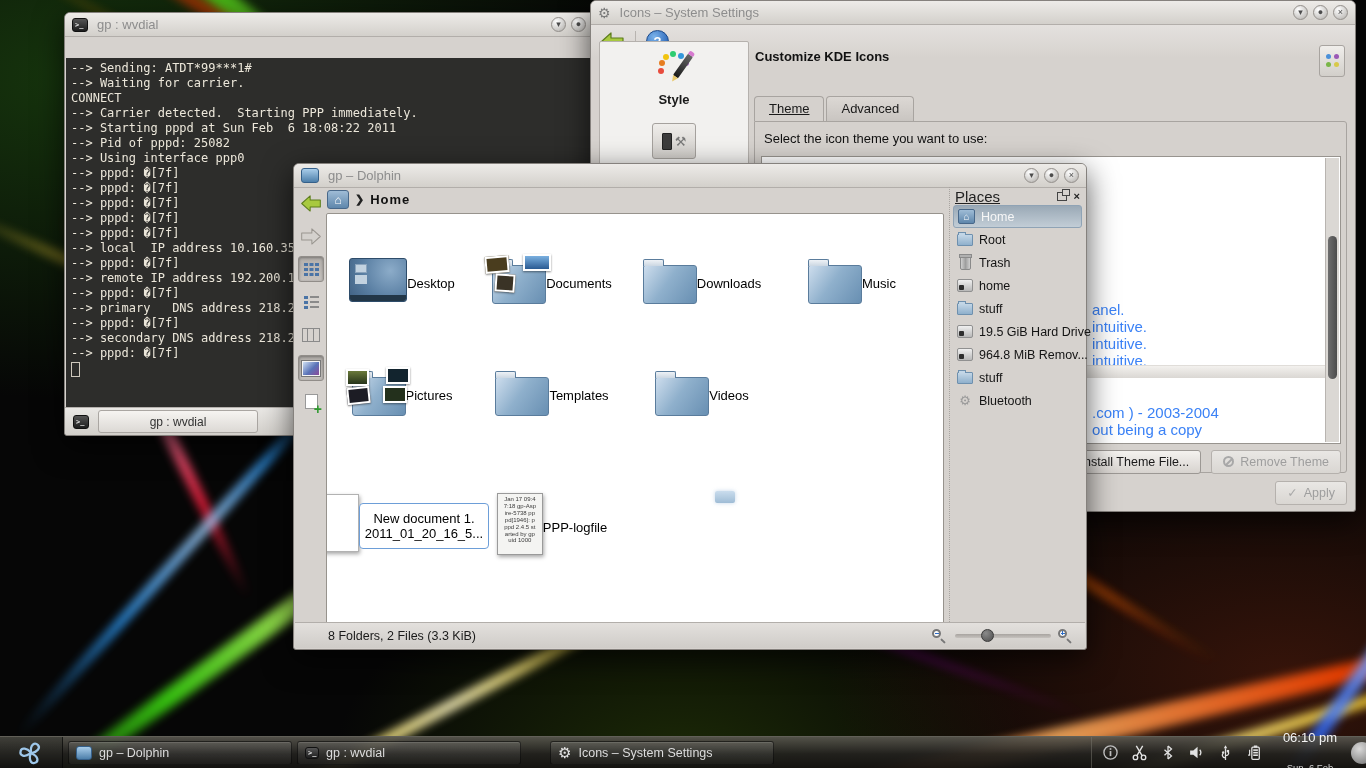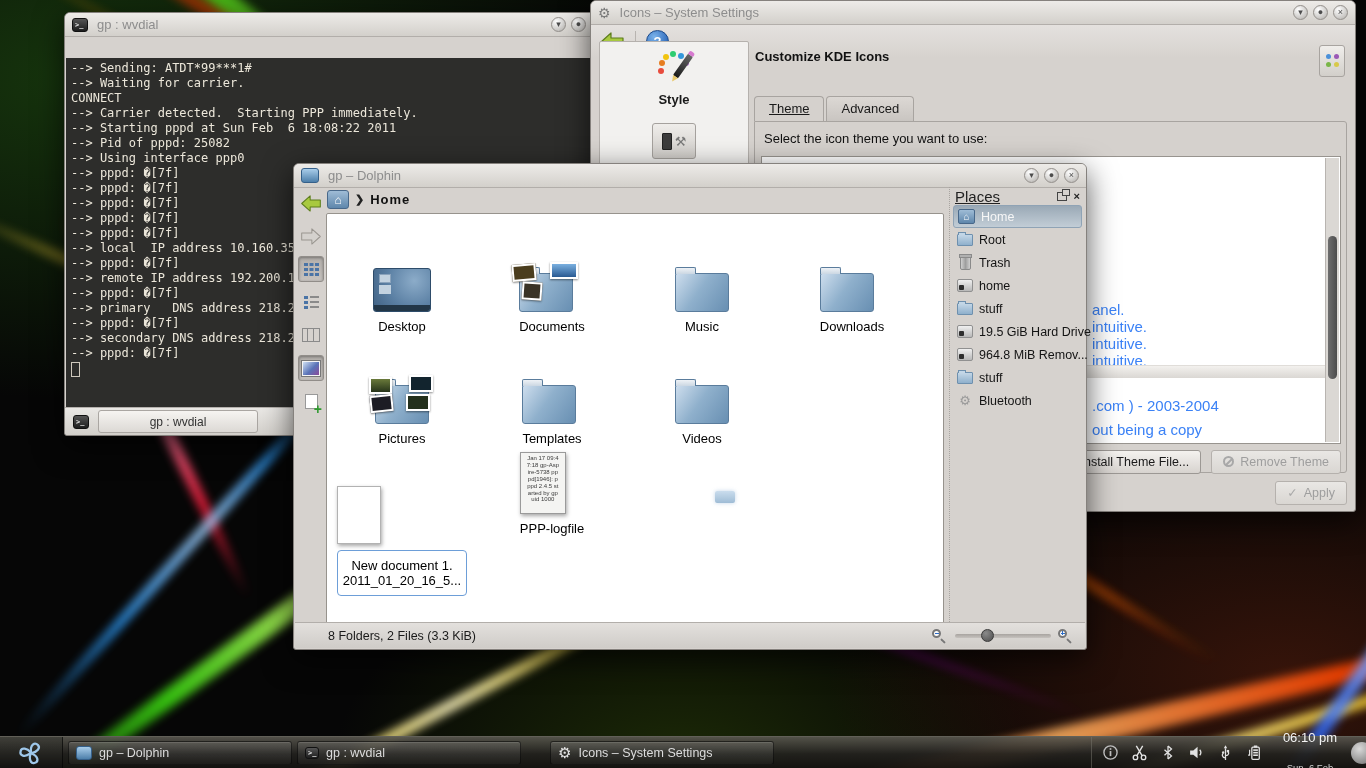--- a/index.html
+++ b/index.html
@@ -141,21 +141,21 @@
   .ig-cols{width:16px;height:12px;border:1px solid #8a8a8a;background:
      linear-gradient(90deg,transparent 4.5px,#8a8a8a 4.5px,#8a8a8a 5.5px,transparent 5.5px,transparent 10px,#8a8a8a 10px,#8a8a8a 11px,transparent 11px);}
   .ig-prev{width:16px;height:13px;border:1px solid #f4f4f4;outline:1px solid #777;
      background:linear-gradient(135deg,#cfe0f4 0%,#5a74b8 55%,#8a4a9a 100%);}
   .pg{width:11px;height:13px;background:#fff;border:1px solid #999;display:block;}
   .plus{position:absolute;right:2px;bottom:0px;color:#2f9a2f;font-weight:bold;font-size:14px;line-height:10px;}
   .arrow-svg{display:block;}
   .viewport{position:absolute;left:32px;top:49px;width:618px;height:411px;background:#fff;
         border:1px solid #97938d;border-radius:2px;box-sizing:border-box;overflow:hidden;}
   .grid{display:grid;grid-template-columns:repeat(4,150px);grid-auto-rows:112px;padding-top:12px;justify-items:center;}
-  .cell{display:flex;flex-direction:column;justify-content:flex-end;height:100%;padding-bottom:4px;box-sizing:border-box;}
+  .cell{display:flex;flex-direction:row;align-items:center;justify-content:flex-end;height:100%;padding-bottom:4px;box-sizing:border-box;}
   .ilabel{font-size:13px;color:#000;margin-top:7px;text-align:center;line-height:15px;}
   .folder{width:52px;height:37px;position:relative;margin-top:8px;border-radius:2px 3px 3px 3px;
      background:linear-gradient(125deg,#cddded 0%,#8fb0cc 45%,#688fb2 100%);border:1px solid #5a7c9c;}
   .folder:before{content:'';position:absolute;top:-7px;left:-1px;width:19px;height:6px;
      background:linear-gradient(#eef2f6,#cbd7e2);border:1px solid #5a7c9c;border-bottom:none;border-radius:2px 2px 0 0;}
   .ph{position:absolute;border:2px solid #fff;box-shadow:0 1px 2px rgba(0,0,0,.45);}
   .desk{width:56px;height:42px;position:relative;border-radius:3px;border:1px solid #2e4c6a;
      background:radial-gradient(circle at 72% 28%,#8cacc9,#5a7fa3 55%,#3f6082);}
   .desk:before{content:'';position:absolute;left:5px;top:5px;width:10px;height:7px;background:#c2d2e0;
      border:1px solid #8aa3bc;box-shadow:0 11px 0 #c2d2e0;}
@@ -337,21 +337,21 @@
         <span class="tab">Advanced</span>
       </div>
       <div class="pane">
         <div class="prompt">Select the icon theme you want to use:</div>
         <div class="theme-list">
           <div class="frag" style="left:330px;top:144px">anel.</div>
           <div class="frag" style="left:330px;top:161px">intuitive.</div>
           <div class="frag" style="left:330px;top:178px">intuitive.</div>
           <div class="frag" style="left:330px;top:195px">intuitive.</div>
           <div class="item-band"></div>
-          <div class="frag" style="left:330px;top:240px">.com ) - 2003-2004</div>
+          <div class="frag" style="left:330px;top:247px">.com ) - 2003-2004</div>
           <div class="frag" style="left:330px;top:264px">out being a copy</div>
           <div class="vscroll">
             <div class="vthumb" style="top:78px;height:143px"></div>
           </div>
         </div>
         <div class="btnrow">
           <span class="btn">
             <span class="arrow-b">→</span>
             <span>Install Theme File...</span>
           </span>
@@ -425,25 +425,25 @@
         <div class="cell">
           <span class="folder">
             <i class="ph" style="left:-8px;top:-10px;width:20px;height:13px;background:#4a3d1e;transform:rotate(-5deg)"></i>
             <i class="ph" style="right:-6px;top:-12px;width:24px;height:13px;background:linear-gradient(#7ab0e0,#2a5a92)"></i>
             <i class="ph" style="left:2px;top:8px;width:16px;height:14px;background:#3a3326;transform:rotate(4deg)"></i>
           </span>
           <span class="ilabel">Documents</span>
         </div>
         <div class="cell">
           <span class="folder"></span>
-          <span class="ilabel">Music</span>
+          <span class="ilabel">Downloads</span>
         </div>
         <div class="cell">
           <span class="folder"></span>
-          <span class="ilabel">Downloads</span>
+          <span class="ilabel">Music</span>
         </div>
         <div class="cell">
           <span class="folder">
             <i class="ph" style="left:-7px;top:-9px;width:19px;height:13px;background:linear-gradient(#6a7a3a,#26331a)"></i>
             <i class="ph" style="right:-5px;top:-11px;width:20px;height:13px;background:#12242e"></i>
             <i class="ph" style="left:-6px;top:9px;width:19px;height:13px;background:#1c1c24;transform:rotate(-6deg)"></i>
             <i class="ph" style="right:-2px;top:8px;width:20px;height:13px;background:#23301c"></i>
           </span>
           <span class="ilabel">Pictures</span>
         </div>

